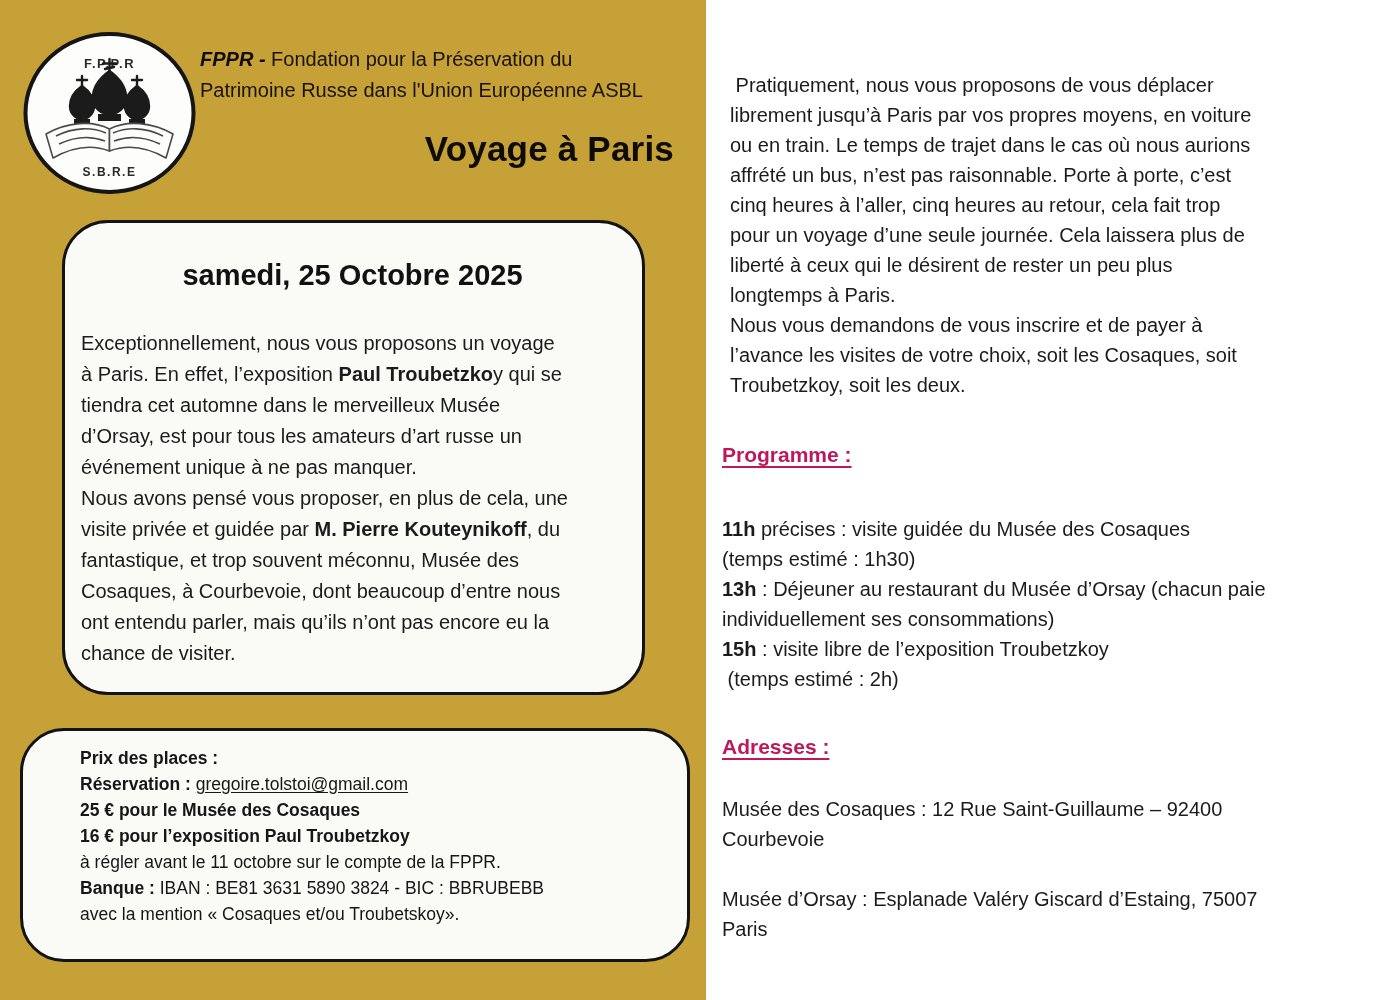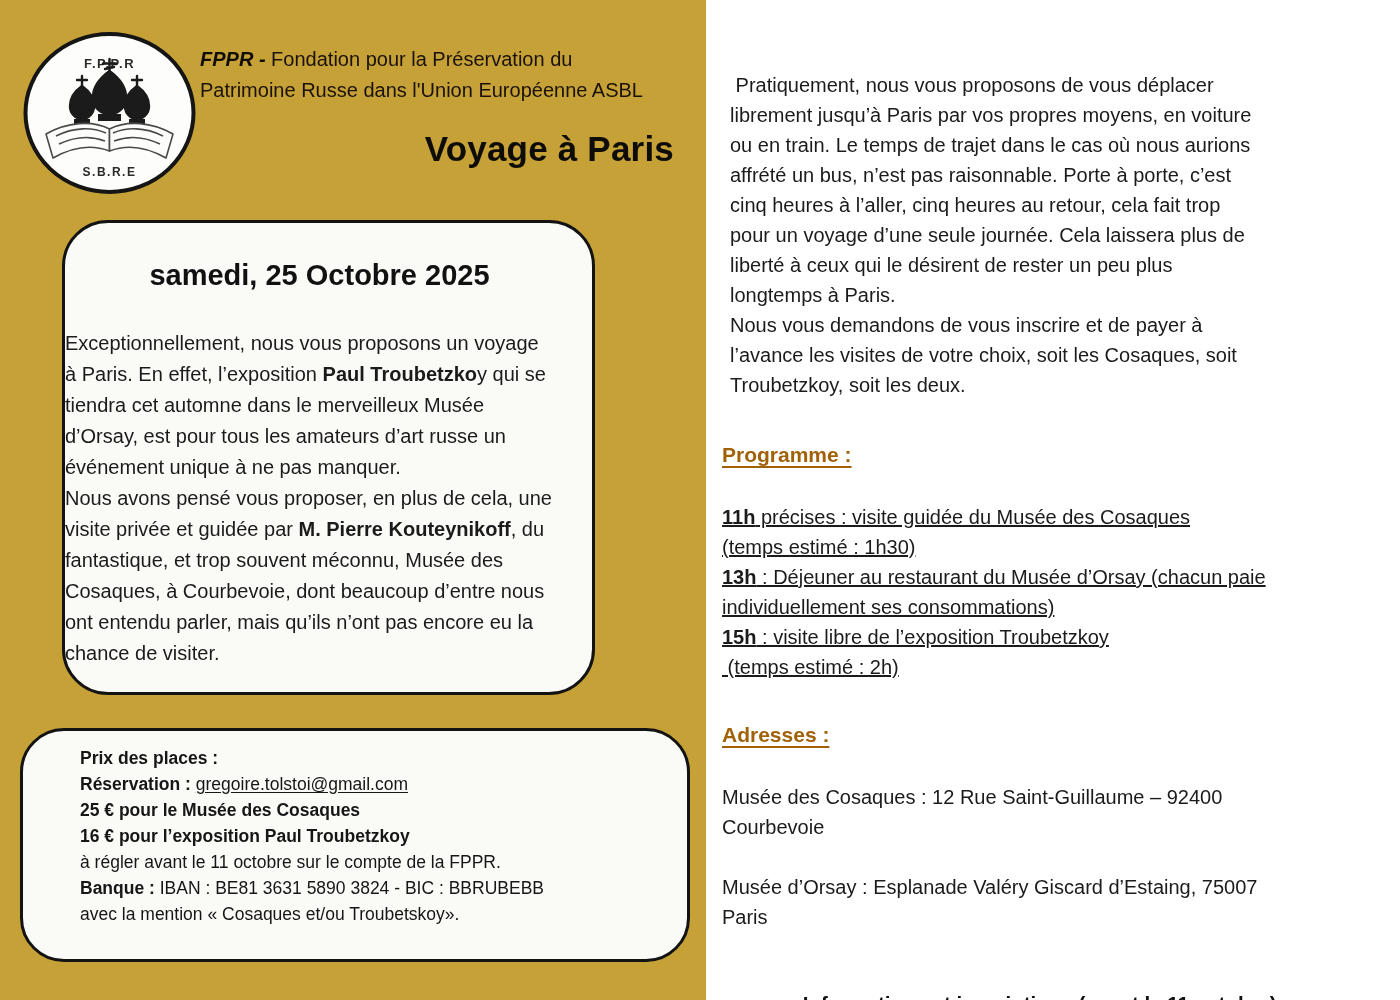--- a/index.html
+++ b/index.html
@@ -27,22 +27,22 @@
     position:absolute; left:94px; top:129px; width:580px;
     text-align:right; font-size:35px; font-weight:700; color:#0e0c07;
     letter-spacing:0.2px;
   }
 
   .box {
     position:absolute; background:#FAFAF7; border:3px solid #131313;
     box-sizing:border-box;
   }
   .date-box {
-    left:62px; top:220px; width:533px; height:475px;
-    border-radius:46px; padding:32px 18px 0 0;
+    left:62px; top:220px; width:583px; height:475px;
+    border-radius:46px; padding:32px 18px 0 16px;
   }
   .date-box h2 { margin:4px 0 0; text-align:center; font-size:29px; color:#111; }
   .date-box .body { margin:36px 0 0; font-size:20px; line-height:31px; color:#1b1b1b; }
 
   .preline { white-space:pre-line; }
 
   .info-box {
     left:20px; top:728px; width:670px; height:234px;
     border-radius:44px; padding:14px 20px 0 57px;
     font-size:17.5px; line-height:26px; color:#161616;
@@ -51,24 +51,24 @@
 
   
   .right-panel {
     position:absolute; left:706px; top:0; width:694px; height:1000px;
     background:#ffffff; box-sizing:border-box;
     padding:70px 30px 0 16px;
     font-size:20px; line-height:30px; color:#1b1b1b;
   }
   .intro { margin:0 0 0 8px; }
   .section-heading {
-    margin-top:40px; font-weight:700; font-size:21px; color:#a16207;
+    margin-top:40px; font-weight:700; font-size:21px; color:#be185d;
     text-decoration:underline; text-decoration-thickness:2px; text-underline-offset:4px;
   }
-  .programme { margin-top:32px;text-decoration:underline; }
+  .programme { margin-top:44px; }
   .section-heading.adresses { margin-top:38px; }
   .addresses { margin-top:2px; }
   .footer {
     margin-top:26px; text-align:center; font-weight:700;
     font-size:20.5px; line-height:32px; color:#111;
   }
 </style>
 </head>
 <body>
 

